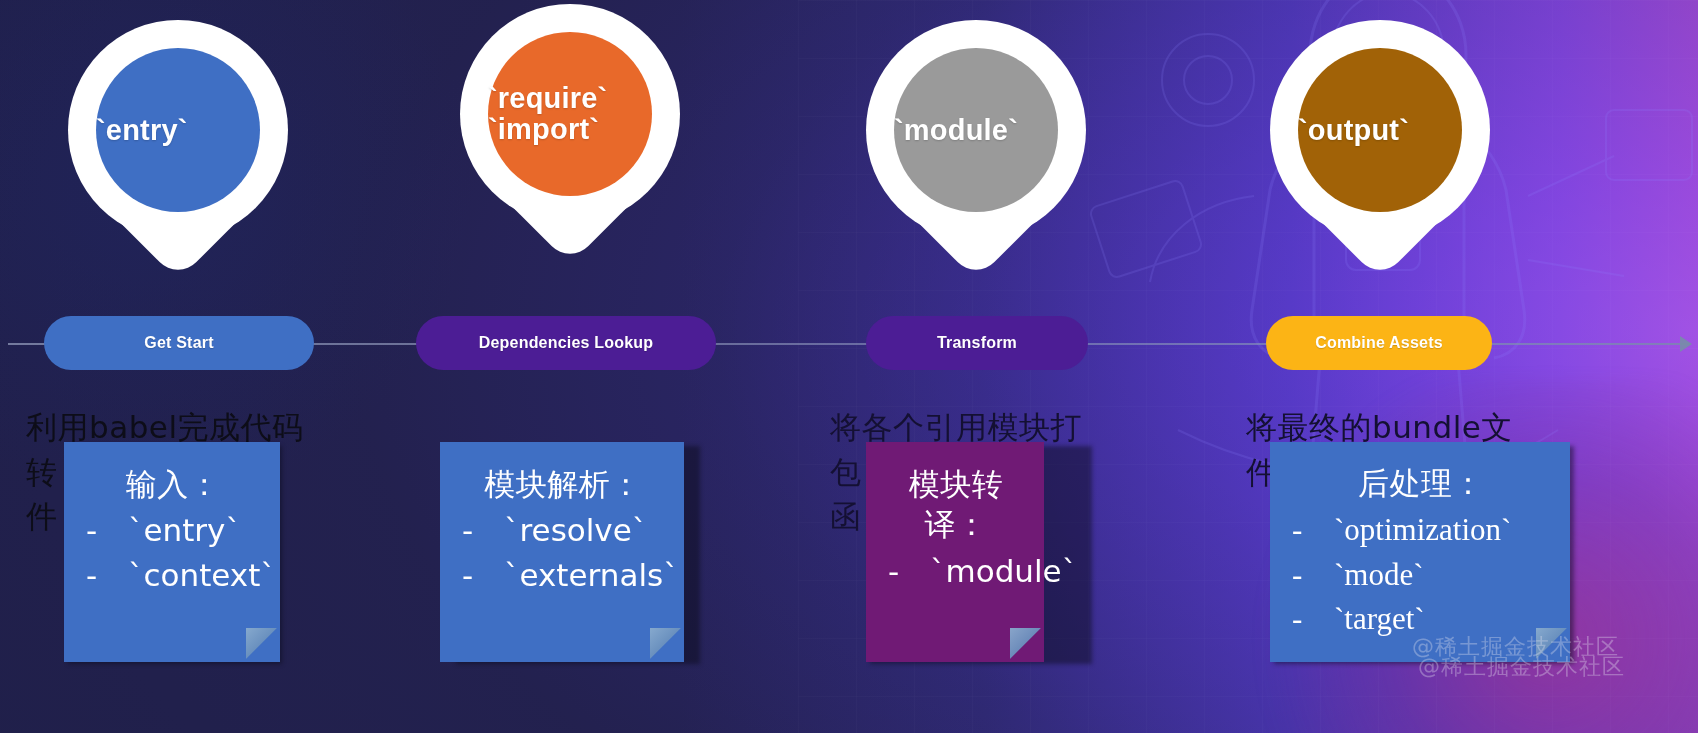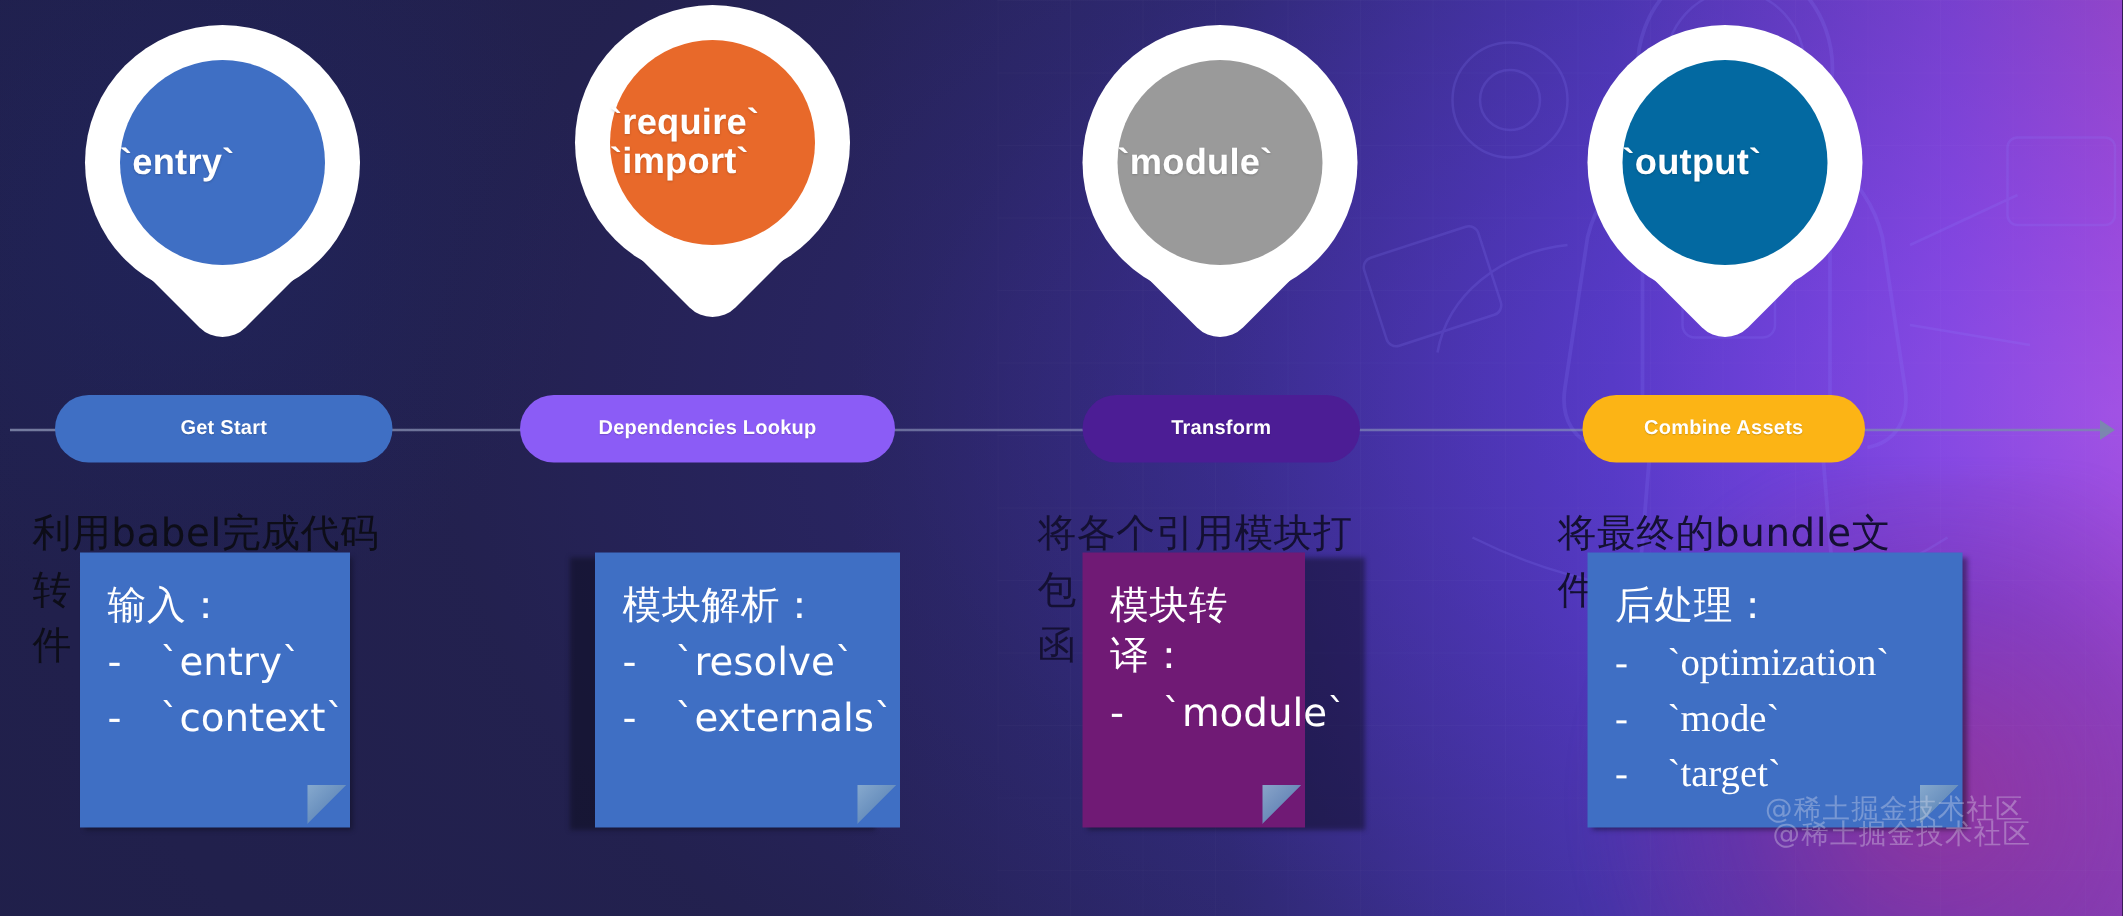--- a/index.html
+++ b/index.html
@@ -95,21 +95,21 @@
   
   .card{
     position:absolute;z-index:3;
     background:#3f6fc4;
     color:#fff;
     padding:22px 20px 18px 22px;
     box-sizing:border-box;
     font-size:31px;line-height:1.30;
     font-family:"DejaVu Sans","Liberation Sans",sans-serif;
   }
-  .card .title{font-size:31px;margin-bottom:6px;letter-spacing:.5px;}
+  .card .title{font-size:31px;margin-bottom:6px;letter-spacing:.5px;text-align:center;}
   .card ul{list-style:none;margin:0;padding:0;}
   .card li{
     display:flex;gap:26px;margin-top:4px;font-size:31px;white-space:nowrap;
   }
   .card li .dash{width:16px;flex:none;}
   .fold{
     position:absolute;right:0;bottom:0;width:34px;height:34px;
     background:linear-gradient(135deg, rgba(138,172,206,.95) 0%, rgba(108,146,190,.95) 45%, rgba(63,111,196,0) 46%);
   }
   .fold::after{
@@ -202,25 +202,25 @@
     <div class="pin-wrap" style="left:460px;top:4px;">
       <div class="pin">
         <div class="head"></div>
         <div class="tail"></div>
         <div class="inner" style="background:#e8692a;">
           <span>`require`</span>
           <span>`import`</span>
         </div>
       </div>
     </div>
-    <div class="pill" style="left:416px;top:316px;width:300px;background:#8b5cf6;">
+    <div class="pill" style="left:416px;top:316px;width:300px;background:#4c1d95;">
       <span>Dependencies Lookup</span>
     </div>
     <div class="card-shadow" style="left:456px;top:446px;width:244px;height:218px;"></div>
-    <div class="card" style="left:476px;top:442px;width:244px;height:220px;background:#3f6fc4;">
+    <div class="card" style="left:440px;top:442px;width:244px;height:220px;background:#3f6fc4;">
       <div class="title">模块解析：</div>
       <ul>
         <li>
           <span class="dash">-</span>
           <span>`resolve`</span>
         </li>
         <li>
           <span class="dash">-</span>
           <span>`externals`</span>
         </li>
@@ -256,21 +256,21 @@
       </ul>
       <div class="fold"></div>
     </div>
   </div>
 
   <div class="step">
     <div class="pin-wrap" style="left:1270px;top:20px;">
       <div class="pin">
         <div class="head"></div>
         <div class="tail"></div>
-        <div class="inner" style="background:#0369a1;">
+        <div class="inner" style="background:#a16207;">
           <span>`output`</span>
         </div>
       </div>
     </div>
     <div class="pill" style="left:1266px;top:316px;width:226px;background:#fcb415;">
       <span>Combine Assets</span>
     </div>
     <div class="ghost light" style="left:1246px;top:405px;width:320px;">将最终的bundle文
 件</div>
     <div class="card-shadow" style="left:1274px;top:446px;width:300px;height:218px;"></div>

